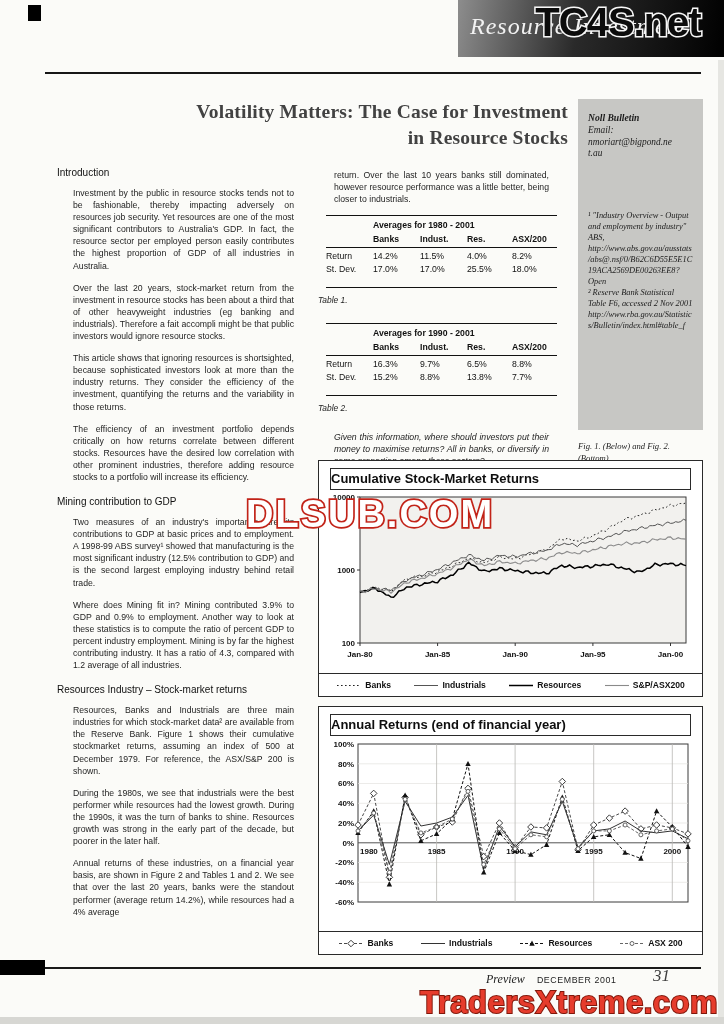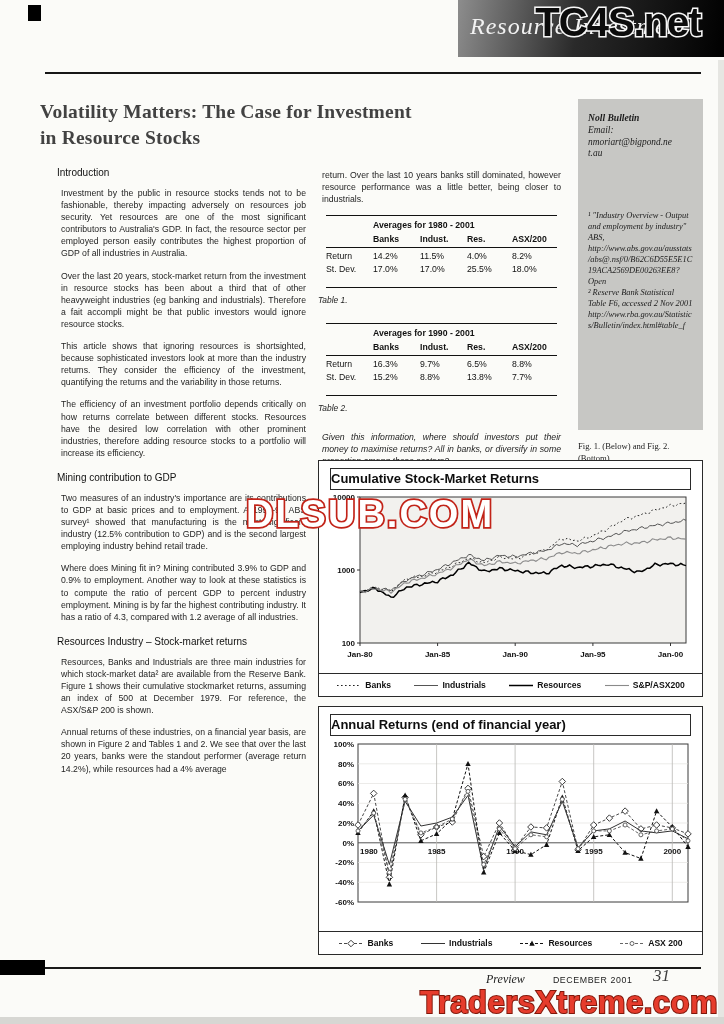--- a/index.html
+++ b/index.html
@@ -13,28 +13,28 @@
   .corner-top{position:absolute;left:28px;top:5px;width:13px;height:16px;background:#000}
   .banner{position:absolute;left:458px;top:0;width:266px;height:57px;
           background:linear-gradient(100deg,#8d8d8d 0%,#2a2a2a 45%,#000 100%)}
   .banner-script{position:absolute;left:12px;top:13px;font-family:"Liberation Serif",serif;
           font-style:italic;font-size:24px;color:#f2f2f2;letter-spacing:1px;white-space:nowrap}
   .wm-top{position:absolute;left:512px;top:-6px;z-index:20}
   .wm-top text{font-family:"Liberation Sans",sans-serif;font-weight:800;font-size:40px;
           fill:#0c0c0c;stroke:#f7f7f7;stroke-width:3px;paint-order:stroke;letter-spacing:-1px}
   .header-rule{position:absolute;left:45px;top:72px;width:656px;height:1.8px;background:#161616}
 
-  .title{position:absolute;left:40px;top:99px;width:528px;text-align:left;
+  .title{position:absolute;left:40px;top:99px;width:528px;text-align:right;
          font-family:"Liberation Serif",serif;font-weight:bold;font-size:19.5px;
          line-height:26px;color:#424242;letter-spacing:.2px}
 
   
   .col-left{position:absolute;left:57px;top:167px;width:253px}
   .col-right{position:absolute;left:318px;top:169px;width:247px}
-  .body-p{font-size:8.7px;line-height:12.1px;text-align:justify;color:#1e1e1e;margin:0 4px 10px}
+  .body-p{font-size:8.7px;line-height:12.1px;text-align:justify;color:#1e1e1e;margin:0 16px 10px}
   .sec-h{font-size:10px;font-weight:normal;color:#101010;margin:13px 0 9px}
   .col-left .sec-h:first-child{margin-top:0}
   .italic{font-style:italic}
 
   
   .mini-table{margin:6px 8px 0;border-top:1.1px solid #111;padding-top:4px;font-size:8.7px;color:#111}
   .tbl-title{font-weight:bold;padding-left:47px;margin-bottom:3px}
   .trow{display:grid;grid-template-columns:47px 47px 47px 45px 55px;line-height:13px}
   .thead{font-weight:bold;border-bottom:1px solid #111;padding-bottom:1px;margin-bottom:2px}
   .tbody{border-bottom:1.1px solid #111;padding-bottom:11px}
@@ -42,21 +42,21 @@
 
   
   .sidebar{position:absolute;left:578px;top:99px;width:125px;height:331px;background:#c7c7c4;
            padding:13px 10px;font-family:"Liberation Serif",serif;font-style:italic;color:#1b1b1b}
   .sb-author{font-weight:bold;font-size:9.6px;margin-bottom:2px}
   .sb-line{font-size:9.4px;line-height:11.5px}
   .sb-email{width:86px;overflow-wrap:anywhere}
   .sb-fn{font-size:8.4px;line-height:11px;overflow-wrap:anywhere;}
   .sb-fn1{margin-top:50px}
   .fig-note{position:absolute;left:578px;top:441px;width:118px;font-family:"Liberation Serif",serif;
-            font-size:8.6px;line-height:11.5px;color:#222}
+            font-style:italic;font-size:8.6px;line-height:11.5px;color:#222}
 
   
   .figure{position:absolute;left:318px;width:385px;background:#fff;border:1.4px solid #2a2a2a}
   .fig1{top:460px;height:237px}
   .fig2{top:706px;height:249px}
   .fig-title{border:1.2px solid #2a2a2a;margin:7px 11px 2px;font-weight:bold;
              font-size:13px;padding:2px 0 3px;color:#0e0e0e}
   .fig-svg{display:block;margin:0 5px}
   svg .tick{font-family:"Liberation Sans",sans-serif;font-size:8px;font-weight:bold;fill:#111}
   .fig-legend{position:absolute;left:0;right:0;bottom:0;height:23px;border-top:1.2px solid #2a2a2a;
@@ -69,21 +69,21 @@
   .wm-mid{position:absolute;left:220px;top:488px;z-index:40}
   .wm-mid text{font-family:"Liberation Sans",sans-serif;font-weight:800;font-size:38px;
                fill:#fff;stroke:#c22318;stroke-width:3.4px;paint-order:stroke;letter-spacing:2px}
   .wm-bottom{position:absolute;right:2px;top:980px;z-index:40}
   .wm-bottom text{font-family:"Liberation Sans",sans-serif;font-weight:800;font-size:31px;
                fill:#e63c2c;stroke:#80170a;stroke-width:2px;paint-order:stroke;letter-spacing:.5px}
 
   
   .footer-rule{position:absolute;left:45px;top:967px;width:656px;height:1.6px;background:#1a1a1a}
   .corner-bottom{position:absolute;left:0;top:960px;width:45px;height:15px;background:#000}
-  .footer-text{position:absolute;left:486px;top:972px;display:flex;gap:28px;align-items:baseline;color:#222}
+  .footer-text{position:absolute;left:486px;top:972px;display:flex;gap:12px;align-items:baseline;color:#222}
   .footer-mag{font-family:"Liberation Serif",serif;font-style:italic;font-size:12px}
   .footer-issue{font-size:8.8px;letter-spacing:.6px}
   .pagenum{position:absolute;left:653px;top:966px;font-family:"Liberation Serif",serif;
            font-style:italic;font-size:17px;color:#3f3f3f}
 </style>
 </head>
 <body>
 
 <div class="edge-right"></div>
 <div class="edge-bottom"></div>
@@ -106,20 +106,21 @@
     <h3 class="sec-h">Introduction</h3>
     <p class="body-p">Investment by the public in resource stocks tends not to be fashionable, thereby impacting adversely on resources job security. Yet resources are one of the most significant contributors to Australia's GDP. In fact, the resource sector per employed person easily contributes the highest proportion of GDP of all industries in Australia.</p>
     <p class="body-p">Over the last 20 years, stock-market return from the investment in resource stocks has been about a third that of other heavyweight industries (eg banking and industrials). Therefore a fait accompli might be that public investors would ignore resource stocks.</p>
     <p class="body-p">This article shows that ignoring resources is shortsighted, because sophisticated investors look at more than the industry returns. They consider the efficiency of the investment, quantifying the returns and the variability in those returns.</p>
     <p class="body-p">The efficiency of an investment portfolio depends critically on how returns correlate between different stocks. Resources have the desired low correlation with other prominent industries, therefore adding resource stocks to a portfolio will increase its efficiency.</p>
     <h3 class="sec-h">Mining contribution to GDP</h3>
     <p class="body-p">Two measures of an industry's importance are its contributions to GDP at basic prices and to employment. A 1998-99 ABS survey¹ showed that manufacturing is the most significant industry (12.5% contribution to GDP) and is the second largest employing industry behind retail trade.</p>
     <p class="body-p">Where does Mining fit in? Mining contributed 3.9% to GDP and 0.9% to employment. Another way to look at these statistics is to compute the ratio of percent GDP to percent industry employment. Mining is by far the highest contributing industry. It has a ratio of 4.3, compared with 1.2 average of all industries.</p>
     <h3 class="sec-h">Resources Industry – Stock-market returns</h3>
     <p class="body-p">Resources, Banks and Industrials are three main industries for which stock-market data² are available from the Reserve Bank. Figure 1 shows their cumulative stockmarket returns, assuming an index of 500 at December 1979. For reference, the ASX/S&amp;P 200 is shown.</p>
+    <p class="body-p">During the 1980s, we see that industrials were the best performer while resources had the lowest growth. During the 1990s, it was the turn of banks to shine. Resources growth was strong in the early part of the decade, but poorer in the later half.</p>
     <p class="body-p">Annual returns of these industries, on a financial year basis, are shown in Figure 2 and Tables 1 and 2. We see that over the last 20 years, banks were the standout performer (average return 14.2%), while resources had a 4% average</p>
   </div>
 
 <div class="col-right">
   <p class="body-p">return. Over the last 10 years banks still dominated, however resource performance was a little better, being closer to industrials.</p>
   <div id="tables">
       <div class="mini-table">
         <div class="tbl-title">Averages for 1980 - 2001</div>
         <div class="trow thead">
           <span></span>

